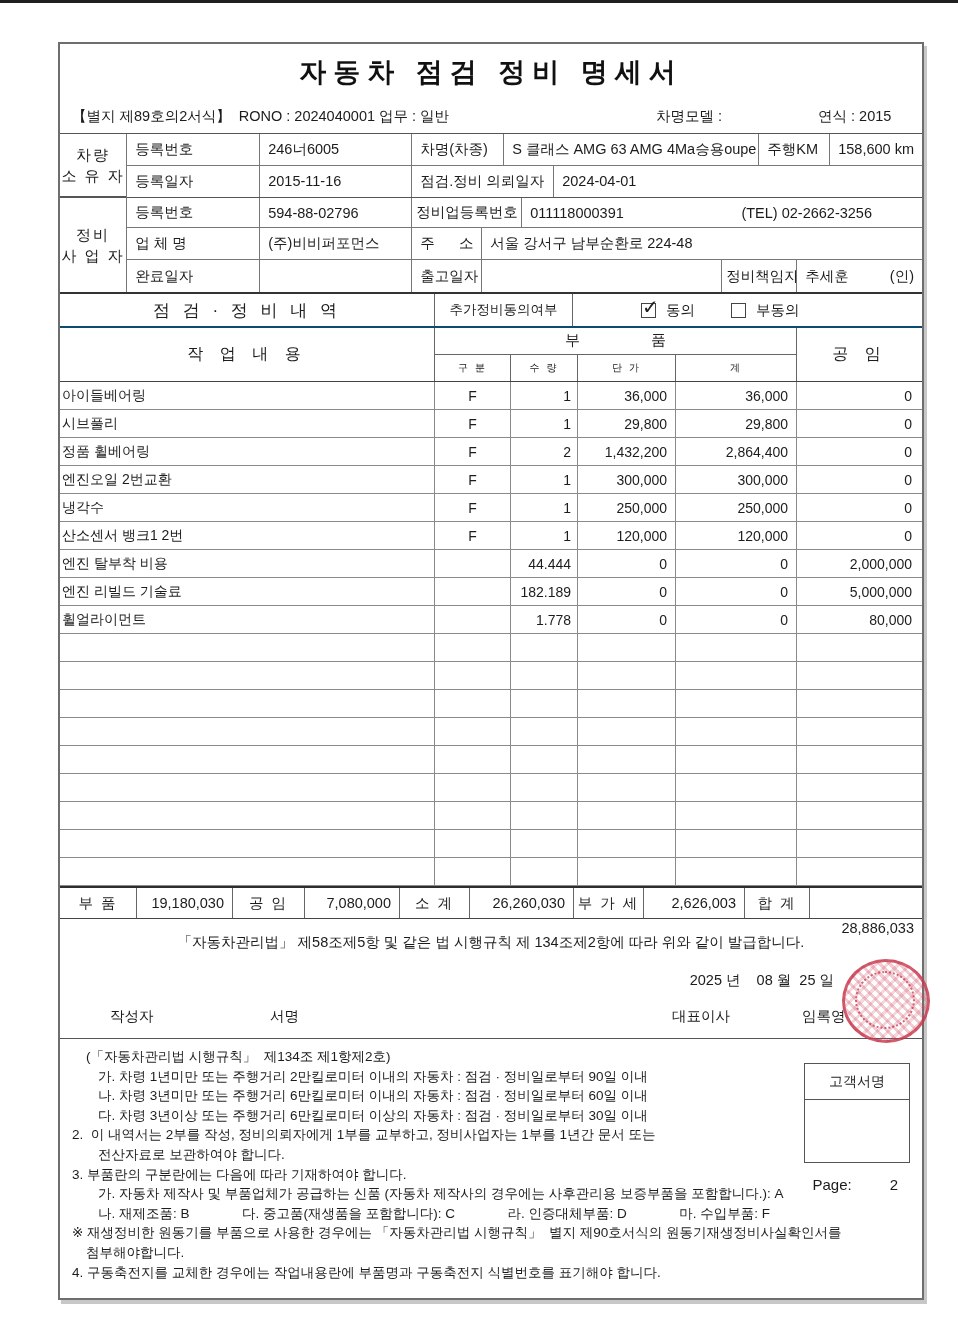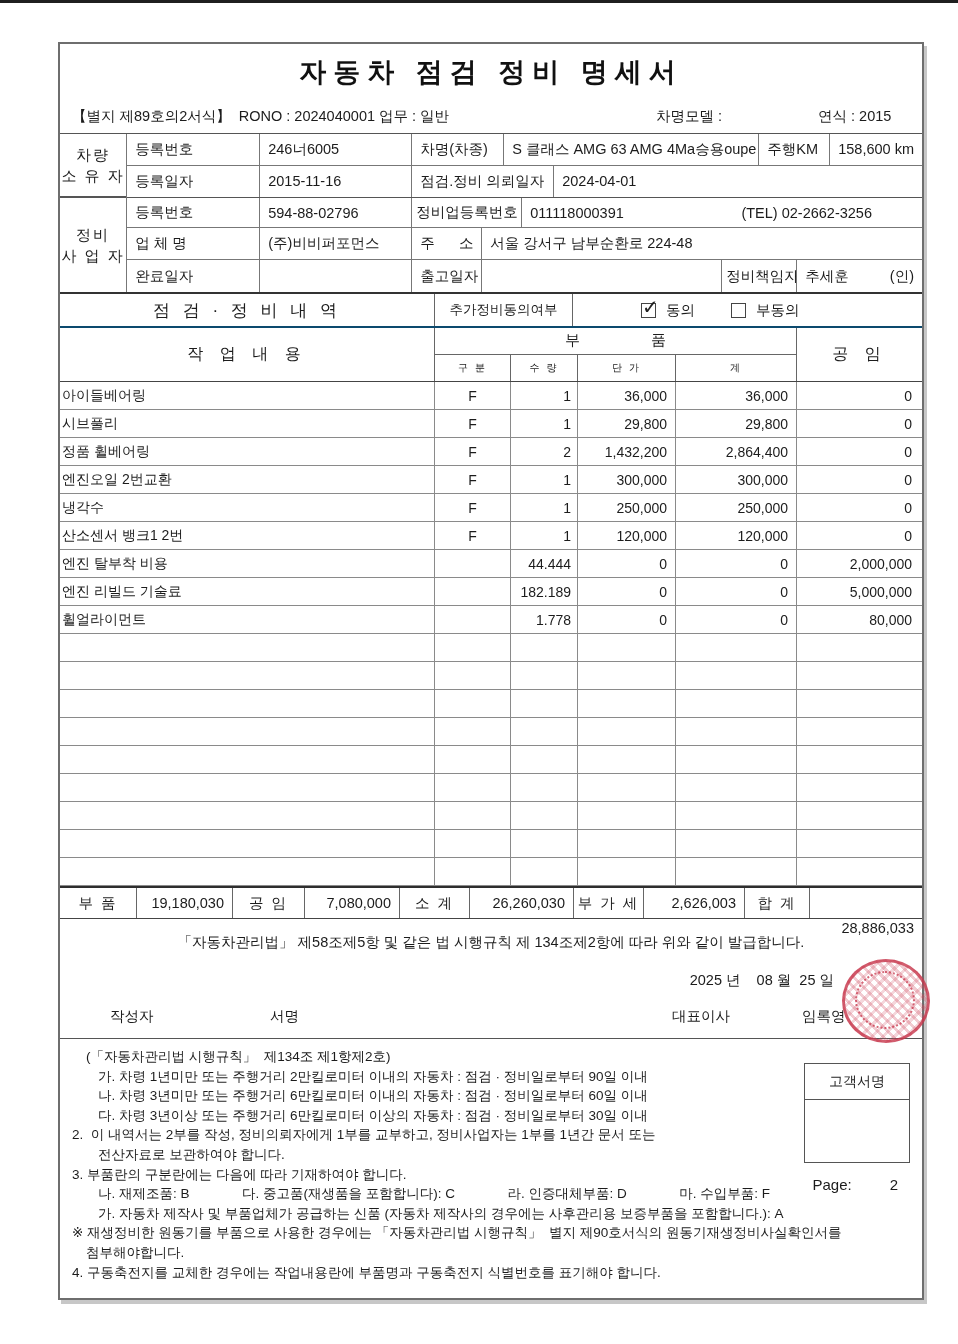--- a/index.html
+++ b/index.html
@@ -366,22 +366,22 @@
 
   <div class="notes">
     <div>
         <div class="nline ind1">(「자동차관리법 시행규칙」  제134조 제1항제2호)</div>
         <div class="nline ind2">가. 차령 1년미만 또는 주행거리 2만킬로미터 이내의 자동차 : 점검 · 정비일로부터 90일 이내</div>
         <div class="nline ind2">나. 차령 3년미만 또는 주행거리 6만킬로미터 이내의 자동차 : 점검 · 정비일로부터 60일 이내</div>
         <div class="nline ind2">다. 차령 3년이상 또는 주행거리 6만킬로미터 이상의 자동차 : 점검 · 정비일로부터 30일 이내</div>
         <div class="nline">2.  이 내역서는 2부를 작성, 정비의뢰자에게 1부를 교부하고, 정비사업자는 1부를 1년간 문서 또는</div>
         <div class="nline ind2">전산자료로 보관하여야 합니다.</div>
         <div class="nline">3. 부품란의 구분란에는 다음에 따라 기재하여야 합니다.</div>
+        <div class="nline ind2">가. 자동차 제작사 및 부품업체가 공급하는 신품 (자동차 제작사의 경우에는 사후관리용 보증부품을 포함합니다.): A</div>
         <div class="nline ind2">나. 재제조품: B              다. 중고품(재생품을 포함합니다): C              라. 인증대체부품: D              마. 수입부품: F</div>
-        <div class="nline ind2">가. 자동차 제작사 및 부품업체가 공급하는 신품 (자동차 제작사의 경우에는 사후관리용 보증부품을 포함합니다.): A</div>
         <div class="nline">※ 재생정비한 원동기를 부품으로 사용한 경우에는 「자동차관리법 시행규칙」  별지 제90호서식의 원동기재생정비사실확인서를</div>
         <div class="nline ind1">첨부해야합니다.</div>
         <div class="nline">4. 구동축전지를 교체한 경우에는 작업내용란에 부품명과 구동축전지 식별번호를 표기해야 합니다.</div>
       </div>
     <div class="cust-box">
       <div class="cust-head">고객서명</div>
     </div>
     <div class="page-line">
       <span>Page:</span><span class="pv">2</span>
     </div>

